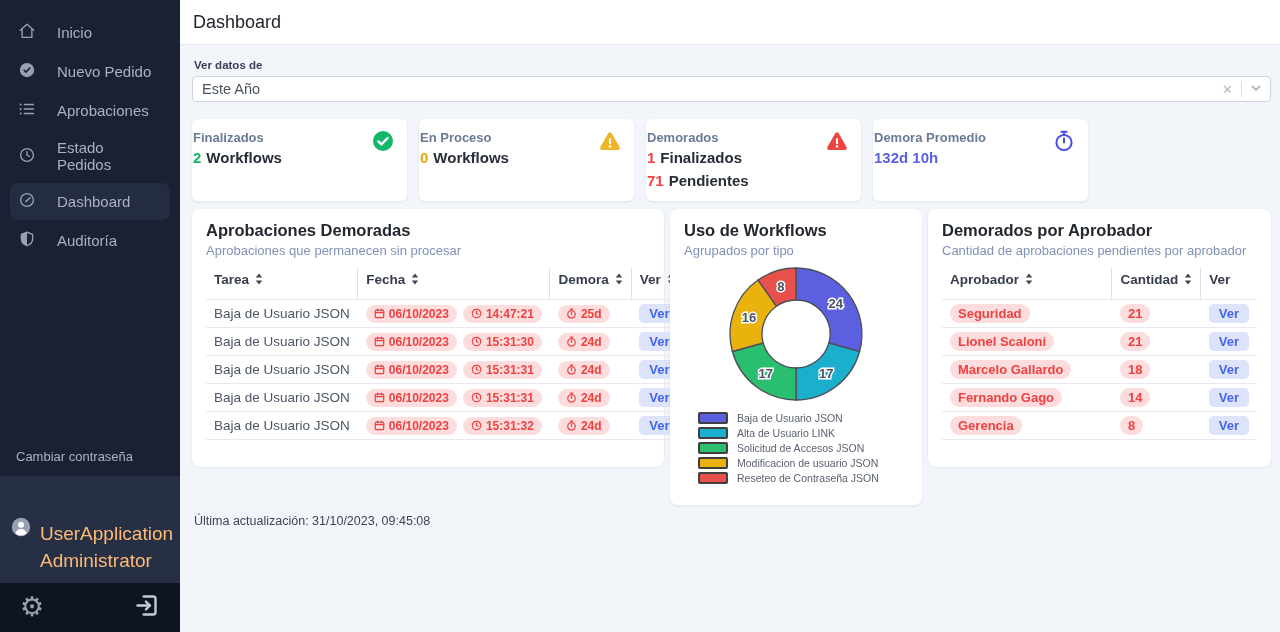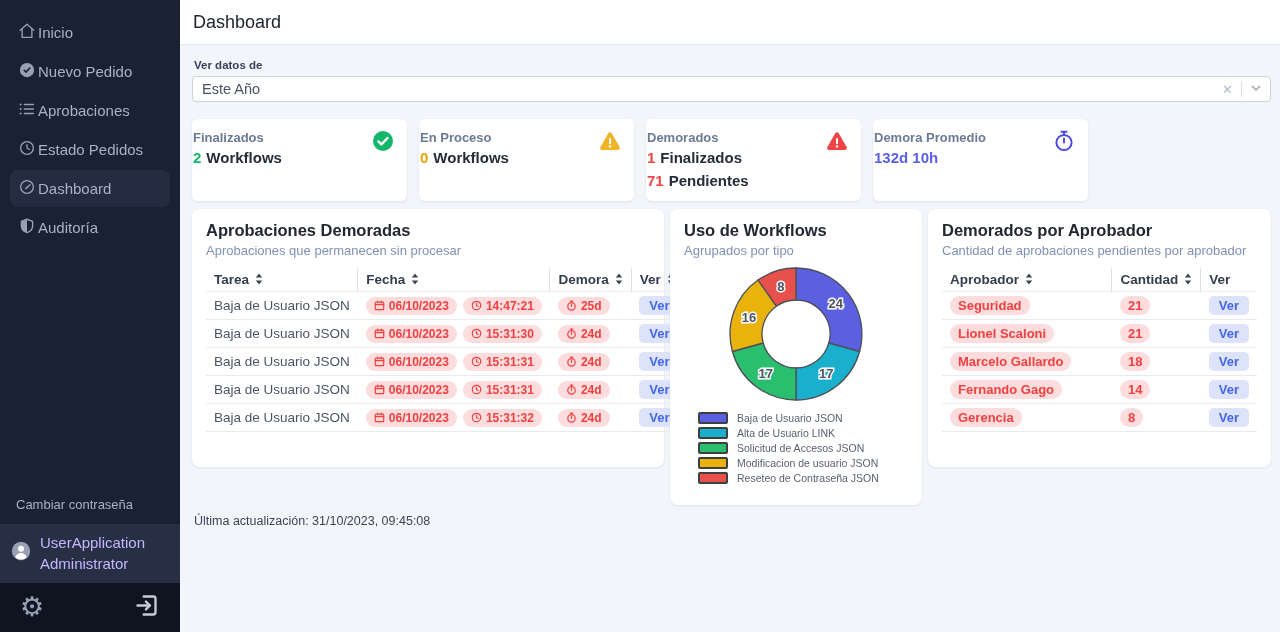--- a/index.html
+++ b/index.html
@@ -7,28 +7,28 @@
   body { font-family: "Liberation Sans", "DejaVu Sans", sans-serif; background:#f2f5fa; display:flex; }
 
   
   .sidebar { width:180px; min-width:180px; height:632px; background:#1a2132; display:flex; flex-direction:column; color:#a9b1c3; }
   .logo-wrap { background:#151b2a; padding:12px 12px 14px; border-bottom:1px solid #2a3146; }
   .logo-card { background:#fff; border-radius:10px; padding:8px 10px 6px; width:148px; }
   .logo-line { font-weight:800; font-size:27px; letter-spacing:1px; line-height:0.98; color:#0d1220; white-space:nowrap; }
   .logo-line .link { color:#4845e8; }
   .logo-line .bolt { color:#0d1220; font-weight:800; }
   .nav { margin-top:12px; }
-  .nav-item { display:flex; align-items:center; gap:2px; margin:2px 10px; padding:8px 8px; border-radius:8px; font-size:15px; cursor:pointer; }
+  .nav-item { display:flex; align-items:center; gap:21px; margin:2px 10px; padding:8px 8px; border-radius:8px; font-size:15px; cursor:pointer; }
   .nav-item.active { background:#242c41; }
   .nav-item svg { width:18px; height:18px; flex:0 0 18px; }
   .side-spacer { flex:1; }
   .change-pass { padding:10px 16px 12px; font-size:13px; cursor:pointer; }
   .user-block { background:#272f44; padding:8px 10px; display:flex; align-items:center; gap:8px; }
   .user-block svg { width:22px; height:22px; flex:0 0 22px; }
-  .user-name { font-size:15px; color:#c4b5fd; line-height:1.45; }
+  .user-name { font-size:19px; color:#fdba74; line-height:1.45;margin-top:36px; }
   .bottom-bar { background:#0e1420; height:49px; display:flex; align-items:center; justify-content:space-between; padding:0 20px; }
   .gear { font-size:27px; color:#98a0b4; cursor:pointer; line-height:1; }
   .bottom-bar svg { width:27px; height:27px; cursor:pointer; }
 
   
   .main { flex:1; display:flex; flex-direction:column; }
   .topbar { background:#fff; height:45px; border-bottom:1px solid #e6e8ee; display:flex; align-items:center; padding-left:13px; }
   .page-title { font-size:18px; color:#20242e; font-weight:500; }
   .content { flex:1; padding:8px 12px 0; }
 
@@ -49,21 +49,21 @@
 
   .cards-row { display:flex; gap:6px; margin-top:8px; align-items:flex-start; }
   .card { background:#fff; border-radius:8px; box-shadow:0 1px 3px rgba(20,30,60,.08); padding:12px 14px; }
   .card-a { width:472px; height:258px; }
   .card-b { width:252px; height:296px; }
   .card-c { width:343px; height:258px; }
   .card-title { font-size:16.5px; font-weight:bold; color:#23272f; }
   .card-subtitle { font-size:13px; font-weight:normal; color:#8091b3; margin-top:3px; }
 
   table { width:100%; border-collapse:collapse; margin-top:10px; }
-  th { text-align:left; font-size:13.5px; color:#353c4c; padding:4px 8px 4px; border-right:1px solid #dde0e7; white-space:nowrap; cursor:pointer; }
+  th { text-align:left; font-size:13.5px; color:#353c4c; padding:4px 8px 12px; border-right:1px solid #dde0e7; white-space:nowrap; cursor:pointer; }
   th:last-child { border-right:none; }
   th .sort { margin-left:6px; vertical-align:-1px; }
   td { font-size:13.5px; color:#4d5566; padding:4px 8px; border-top:1px solid #e8eaf0; white-space:nowrap; }
   tr.data-row:last-child td { border-bottom:1px solid #e8eaf0; }
 
   .pill { display:inline-flex; align-items:center; gap:4px; background:#fcdcdc; color:#f04141; border-radius:10px; padding:2px 8px; font-size:12px; font-weight:bold; }
   .pill svg { width:11px; height:11px; }
   .pill.name { font-size:13px; }
   .ver-btn { display:inline-block; background:#dde3fb; color:#4366e8; border-radius:5px; padding:2px 10px; font-size:13px; font-weight:bold; cursor:pointer; }
 

